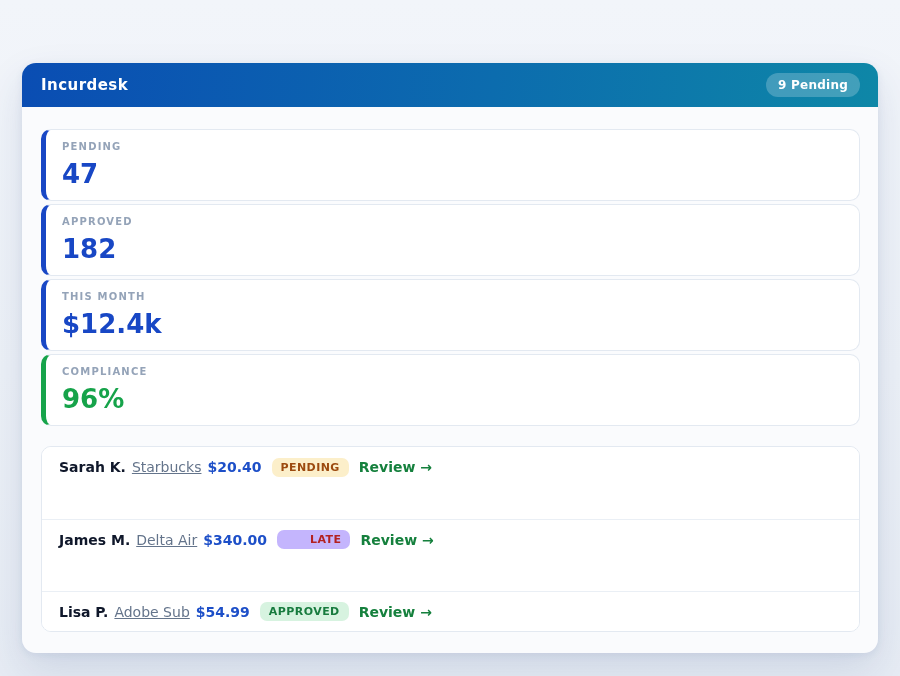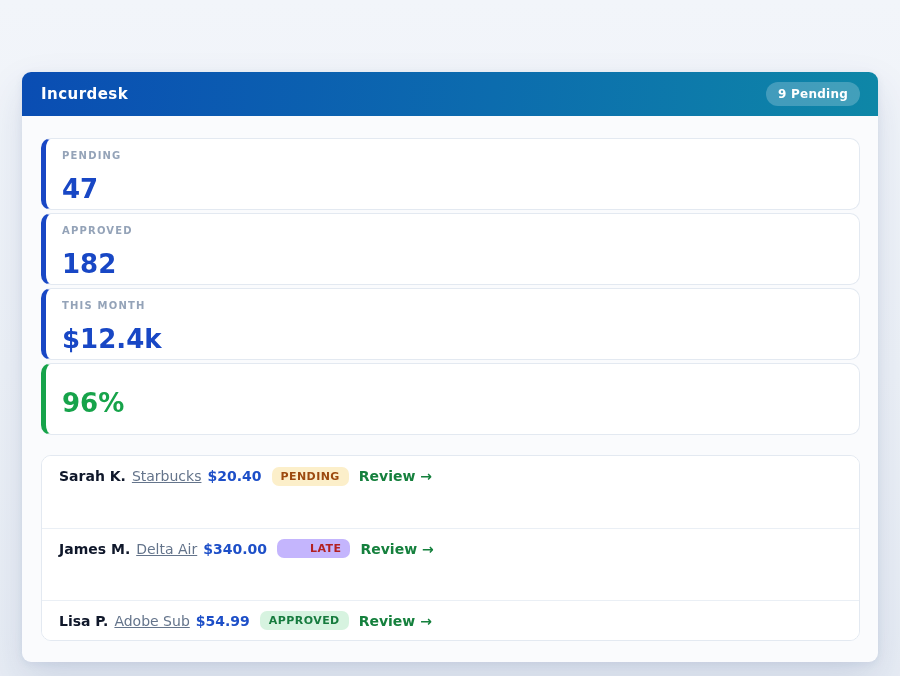--- a/index.html
+++ b/index.html
@@ -3,22 +3,22 @@
 <meta charset="utf-8">
 <style>
   * { margin:0; padding:0; box-sizing:border-box; }
   html,body { width:900px; height:676px; }
   body {
     font-family:"DejaVu Sans","Liberation Sans",sans-serif;
     background:linear-gradient(180deg,#f2f5fa 0%,#edf1f7 55%,#e7ecf4 100%);
     position:relative; overflow:hidden;
   }
   .app-card {
-    position:absolute; left:22px; top:72px; width:856px;
-    background:#fafbfd; border-radius:9px; overflow:hidden;
+    position:absolute; left:22px; top:63px; width:856px;
+    background:#fafbfd; border-radius:14px; overflow:hidden;
     box-shadow:0 18px 40px rgba(30,60,120,.13), 0 2px 8px rgba(30,60,120,.07);
   }
   .app-header {
     height:44px; padding:0 18px 0 19px;
     background:linear-gradient(95deg,#0a4db3 0%,#0c6cae 55%,#0e87a7 100%);
     display:flex; align-items:center; justify-content:space-between;
   }
   .app-title { color:#ffffff; font-size:15px; font-weight:bold; letter-spacing:.03em; }
   .header-badge {
     background:rgba(255,255,255,.22); color:#ffffff;
@@ -31,21 +31,21 @@
   .stat-card {
     background:#ffffff; border:1px solid #e3e9f1; border-radius:10px;
     height:72px; padding:11px 16px 0 16px; margin-bottom:3px;
   }
   .stat-card.accent-blue  { border-left:5px solid #1847c5; }
   .stat-card.accent-green { border-left:5px solid #16a34a; }
   .stat-label {
     font-size:10px; font-weight:bold; color:#94a3b8; letter-spacing:.12em;
     text-transform:uppercase;
   }
-  .stat-value { font-size:26px; font-weight:bold; margin-top:14px; line-height:1.1; }
+  .stat-value { font-size:26px; font-weight:bold; margin-top:8px; line-height:1.1; }
   .stat-value.v-blue  { color:#1847c5; }
   .stat-value.v-green { color:#16a34a; }
 
   .expense-table {
     margin-top:20px; background:#ffffff;
     border:1px solid #e3e9f1; border-radius:10px; overflow:hidden;
   }
   .table-head {
     background:#f2f5f9; height:29px; padding:0 17px;
     display:flex; align-items:center;
@@ -90,20 +90,21 @@
       <div class="stat-label">APPROVED</div>
       <div class="stat-value v-blue">182</div>
     </div>
 
     <div class="stat-card accent-blue">
       <div class="stat-label">THIS MONTH</div>
       <div class="stat-value v-blue">$12.4k</div>
     </div>
 
     <div class="stat-card accent-green">
+      <div class="stat-label">COMPLIANCE</div>
       <div class="stat-value v-green">96%</div>
     </div>
 
     <div class="expense-table">
 
 
       <div class="table-row">
         <span class="cell-employee">Sarah K.</span>
         <span class="cell-merchant">Starbucks</span>
         <span class="cell-amount">$20.40</span>

